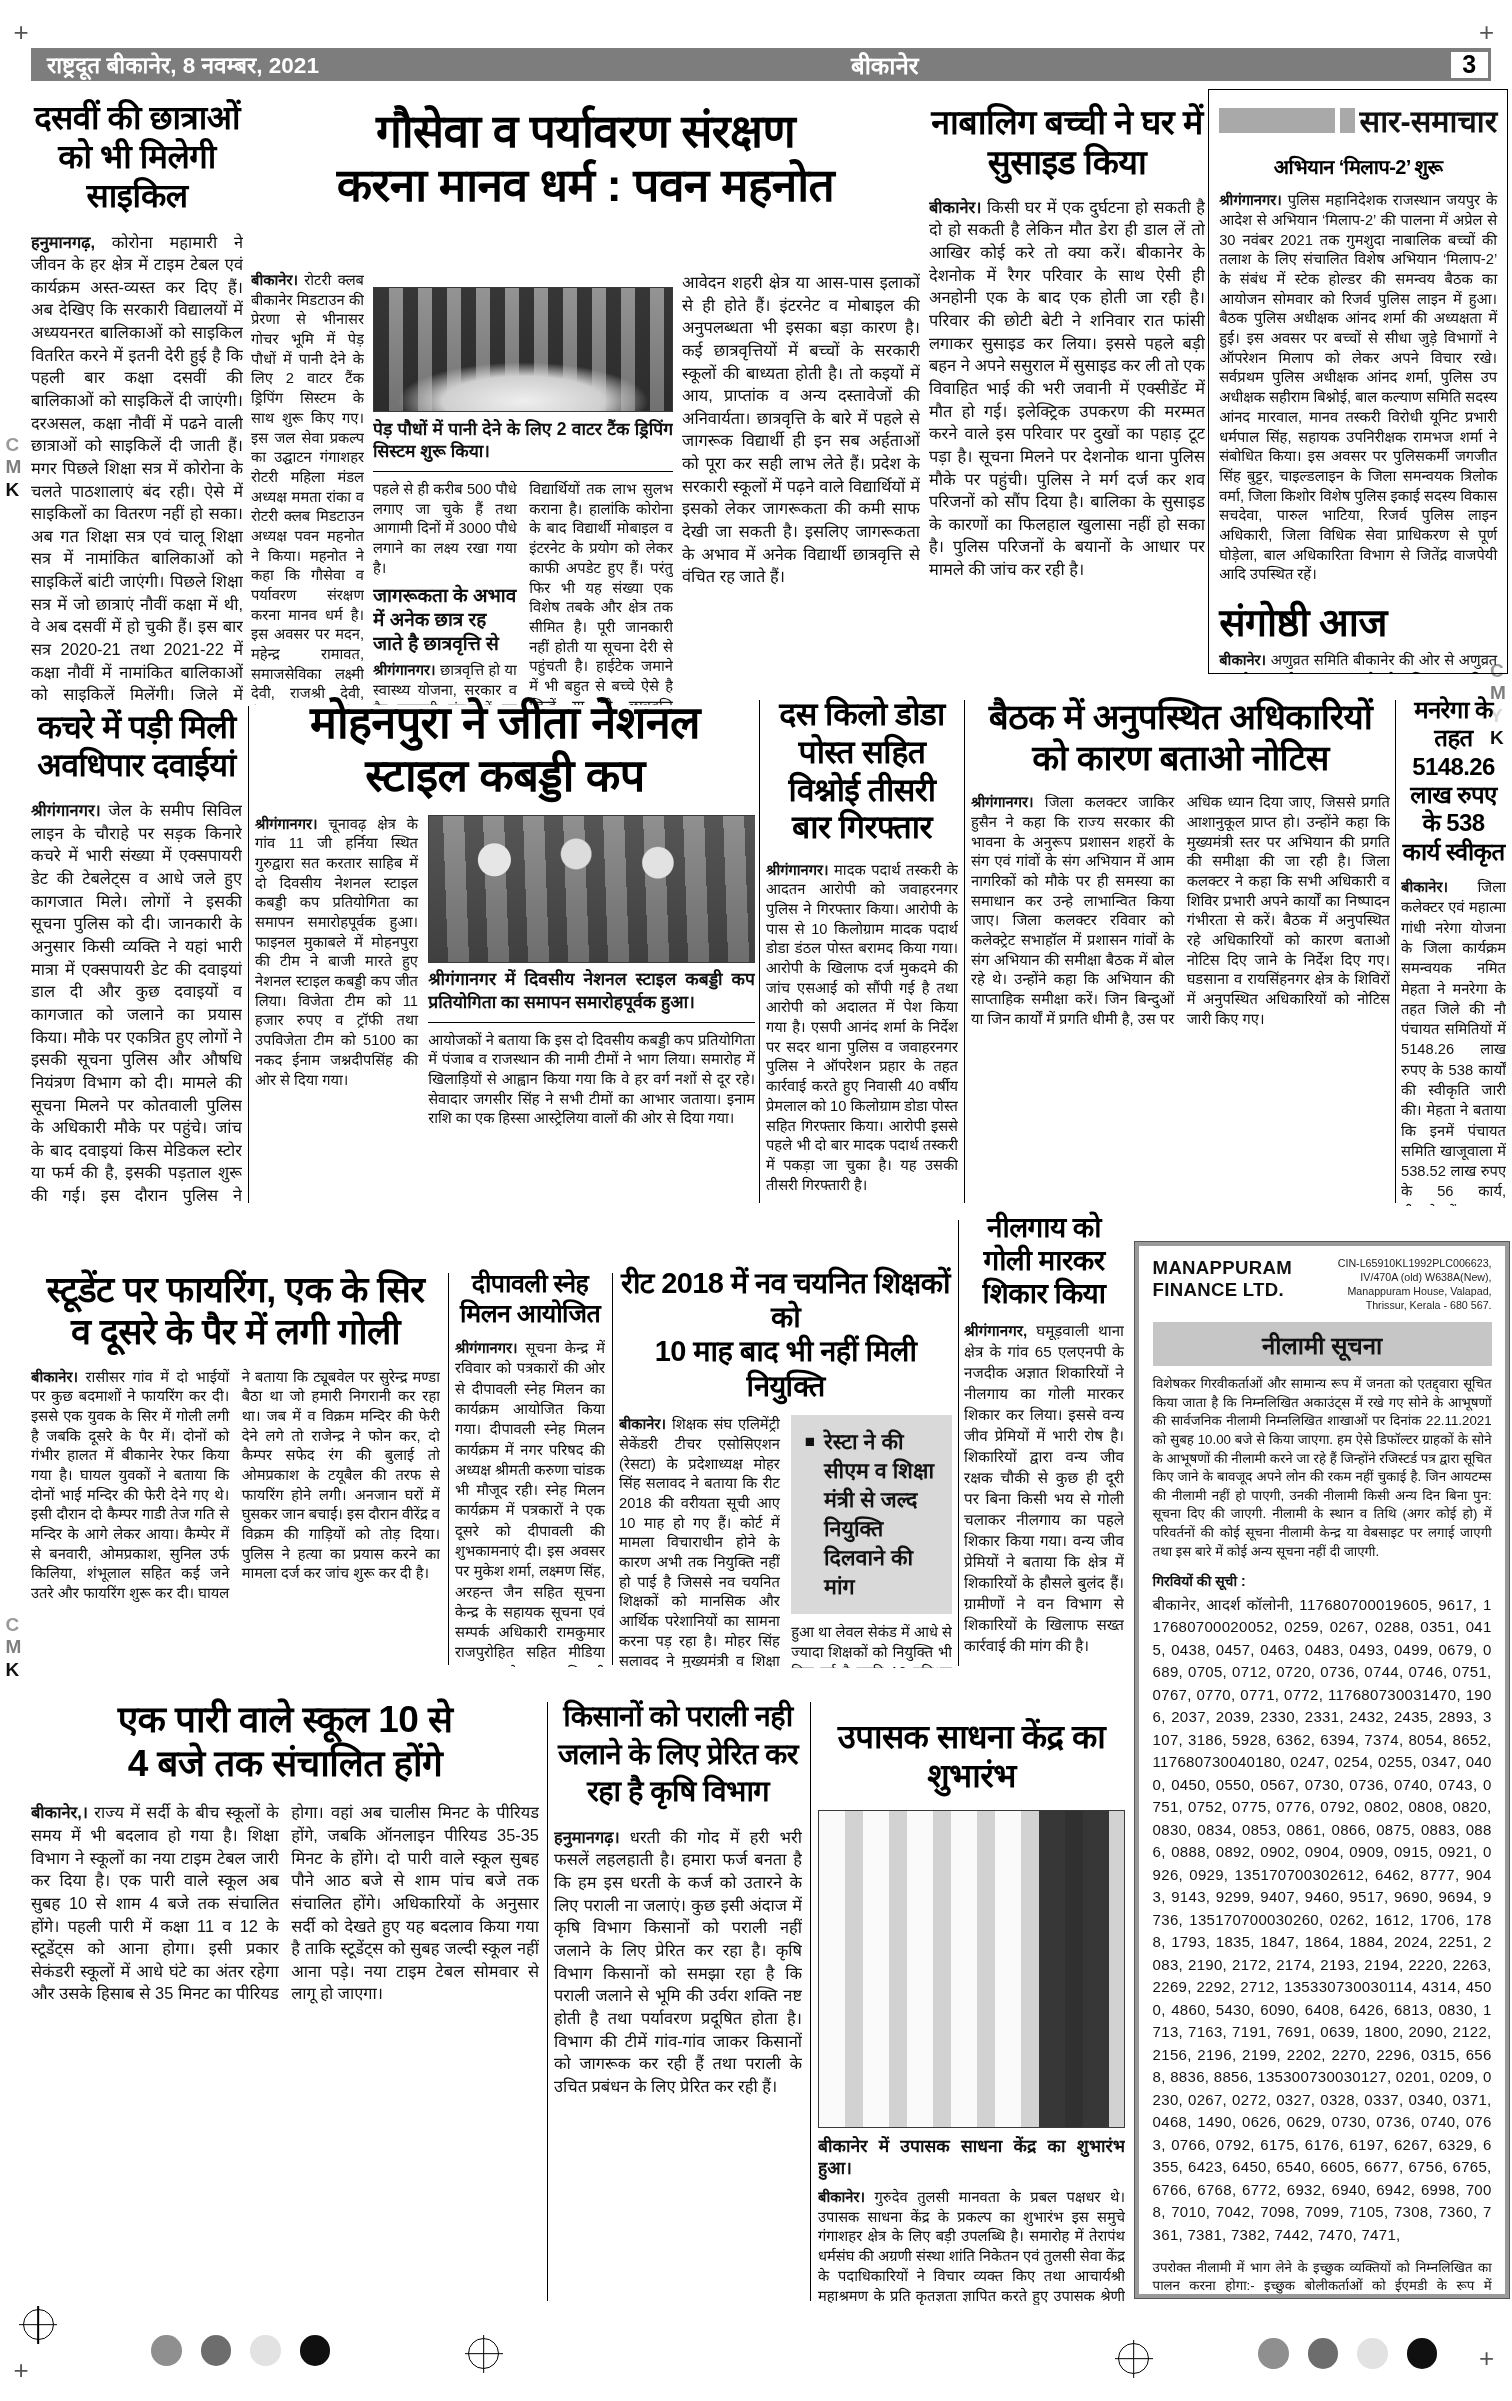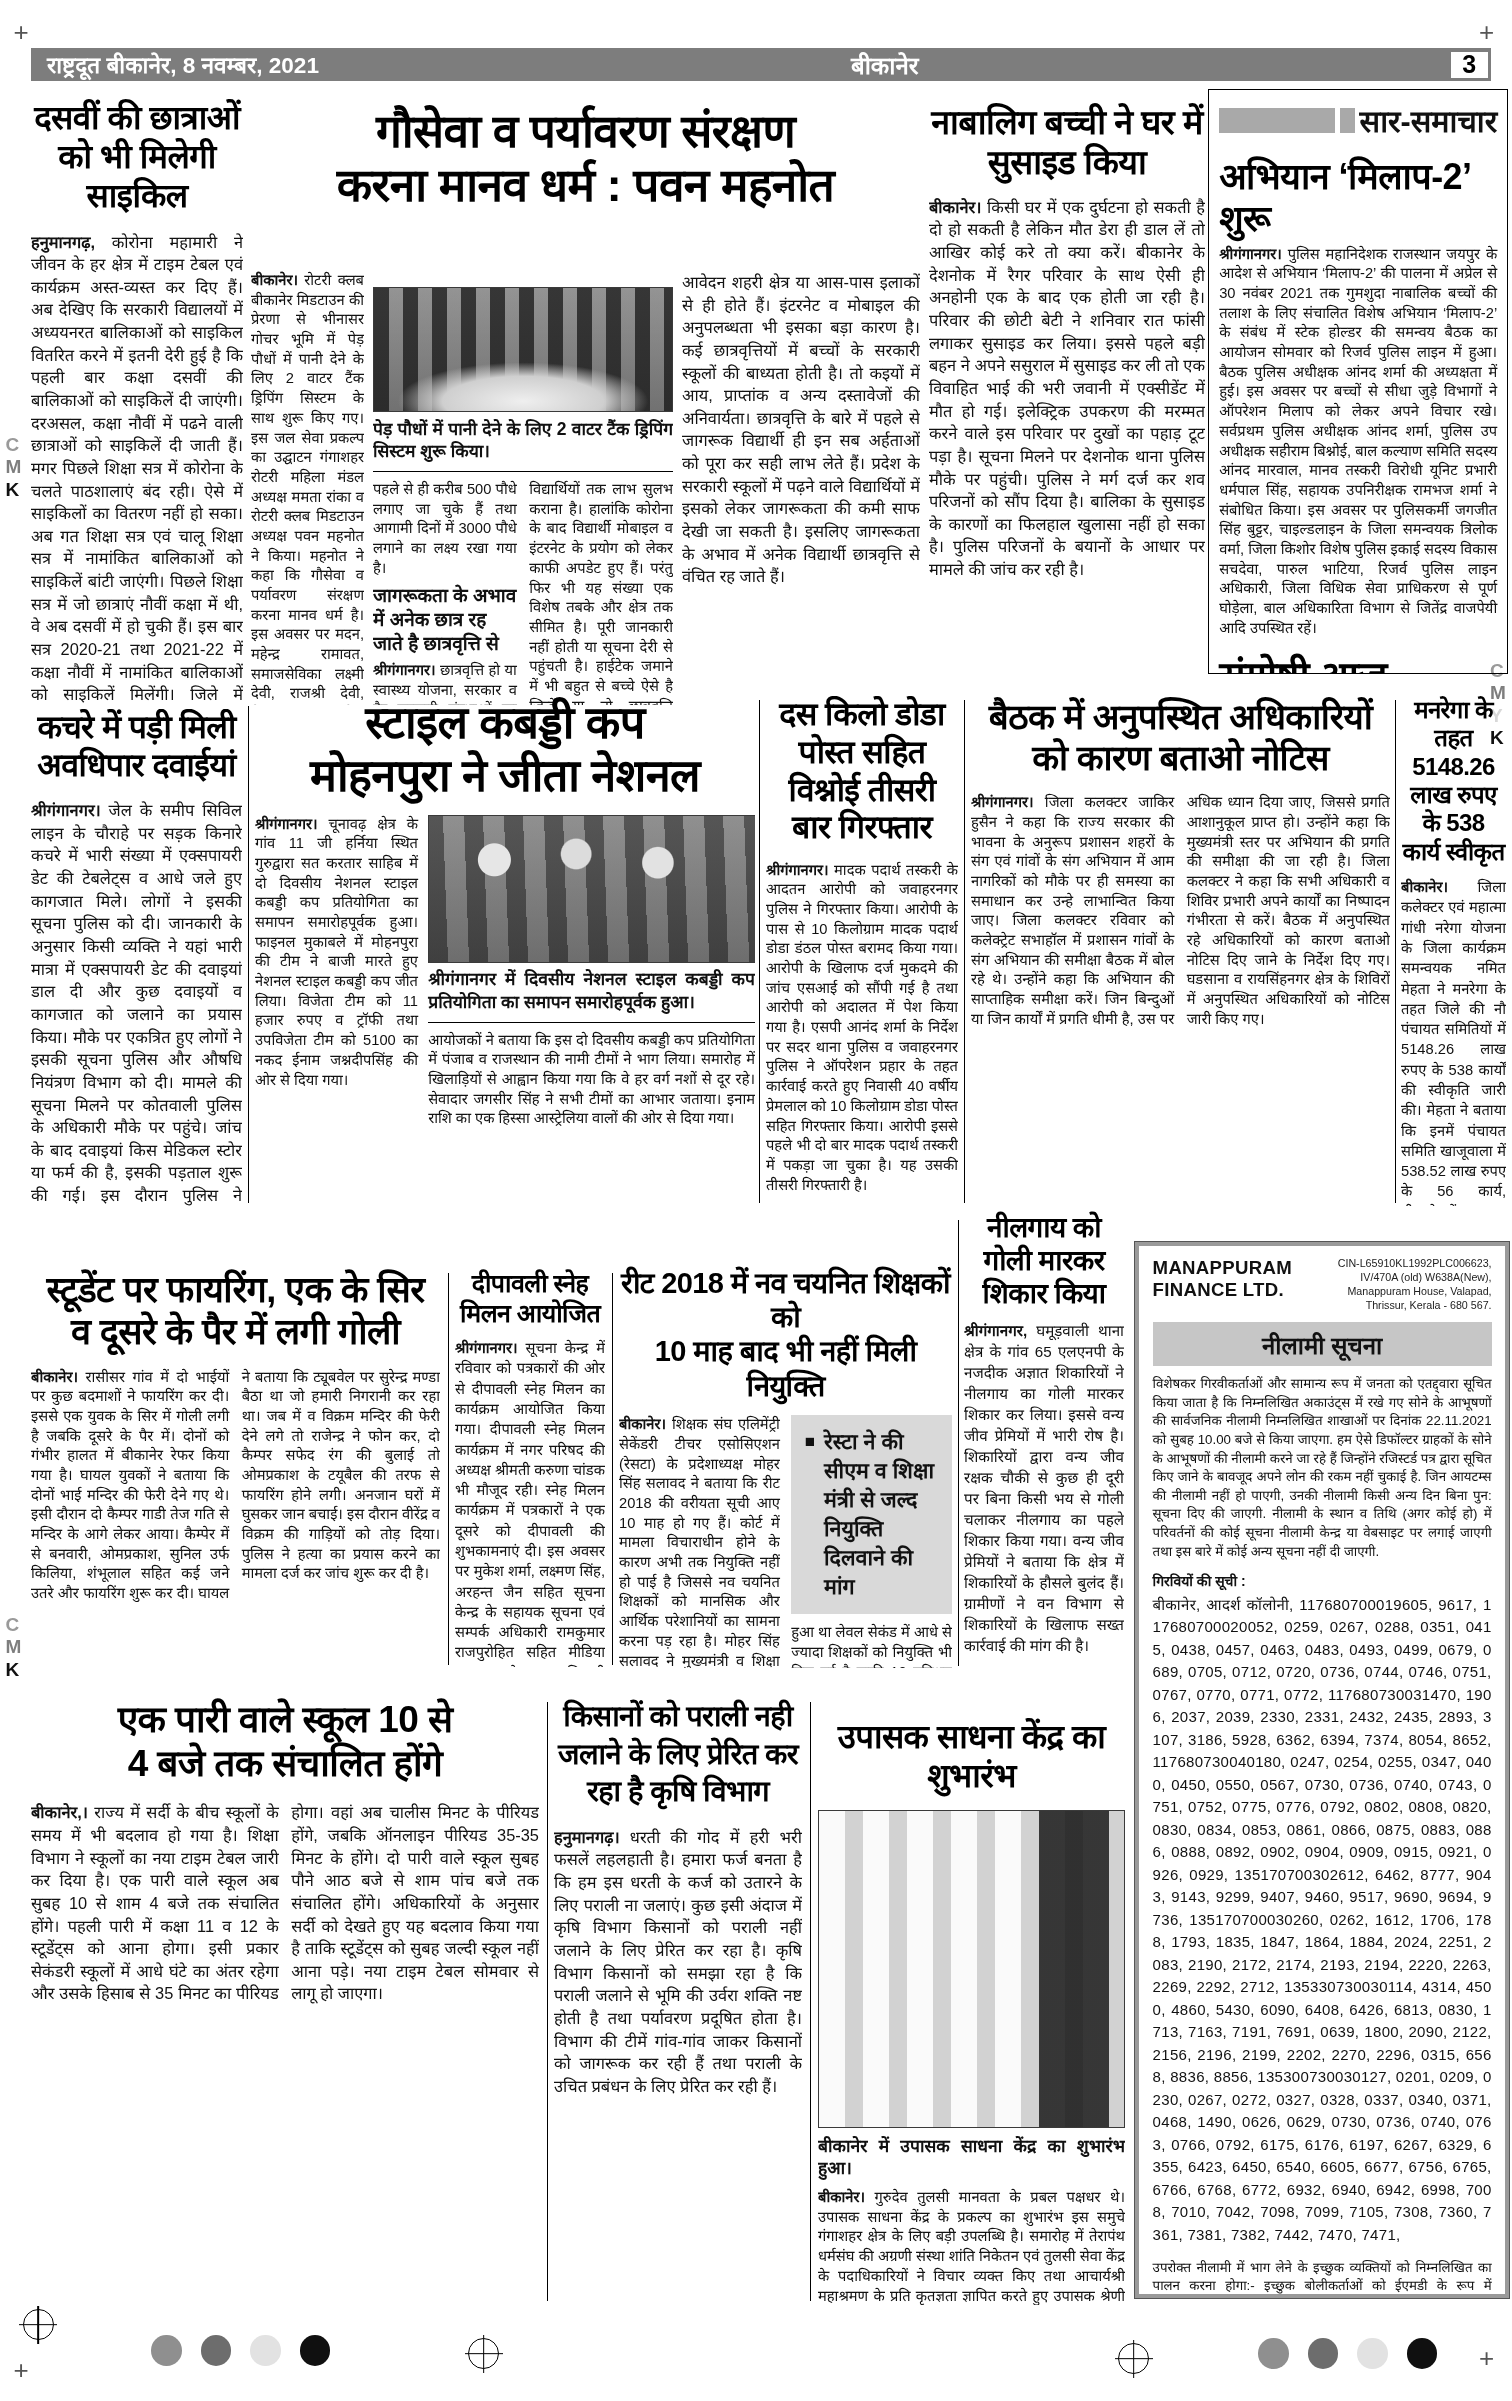--- a/index.html
+++ b/index.html
@@ -142,21 +142,21 @@
   <p class="body" style="margin:0;"><b class="lead">बीकानेर।</b> <span>किसी घर में एक दुर्घटना हो सकती है दो हो सकती है लेकिन मौत डेरा ही डाल लें तो आखिर कोई करे तो क्या करें। बीकानेर के देशनोक में रैगर परिवार के साथ ऐसी ही अनहोनी एक के बाद एक होती जा रही है। परिवार की छोटी बेटी ने शनिवार रात फांसी लगाकर सुसाइड कर लिया। इससे पहले बड़ी बहन ने अपने ससुराल में सुसाइड कर ली तो एक विवाहित भाई की भरी जवानी में एक्सीडेंट में मौत हो गई। इलेक्ट्रिक उपकरण की मरम्मत करने वाले इस परिवार पर दुखों का पहाड़ टूट पड़ा है। सूचना मिलने पर देशनोक थाना पुलिस मौके पर पहुंची। पुलिस ने मर्ग दर्ज कर शव परिजनों को सौंप दिया है। बालिका के सुसाइड के कारणों का फिलहाल खुलासा नहीं हो सका है। पुलिस परिजनों के बयानों के आधार पर मामले की जांच कर रही है।</span></p>
 </div>
 
 <div class="abs saarbox art" style="left:1208px;top:89px;width:278px;height:565px;">
   <div class="saarhead">
     <div class="saarbar"></div>
     <div class="saarsq"></div>
     <div class="saartitle">सार-समाचार</div>
   </div>
   <div class="saar-item">
-    <div class="hl" style="font-size:36px;margin-bottom:4px;">अभियान ‘मिलाप-2’ शुरू</div>
+    <div class="hl" style="font-size:20px;margin-bottom:12px;text-align:center;">अभियान ‘मिलाप-2’ शुरू</div>
     <p class="body small" style="margin:0;"><b class="lead">श्रीगंगानगर।</b> <span>पुलिस महानिदेशक राजस्थान जयपुर के आदेश से अभियान ‘मिलाप-2’ की पालना में अप्रेल से 30 नवंबर 2021 तक गुमशुदा नाबालिक बच्चों की तलाश के लिए संचालित विशेष अभियान ‘मिलाप-2’ के संबंध में स्टेक होल्डर की समन्वय बैठक का आयोजन सोमवार को रिजर्व पुलिस लाइन में हुआ। बैठक पुलिस अधीक्षक आंनद शर्मा की अध्यक्षता में हुई। इस अवसर पर बच्चों से सीधा जुड़े विभागों ने ऑपरेशन मिलाप को लेकर अपने विचार रखे। सर्वप्रथम पुलिस अधीक्षक आंनद शर्मा, पुलिस उप अधीक्षक सहीराम बिश्नोई, बाल कल्याण समिति सदस्य आंनद मारवाल, मानव तस्करी विरोधी यूनिट प्रभारी धर्मपाल सिंह, सहायक उपनिरीक्षक रामभज शर्मा ने संबोधित किया। इस अवसर पर पुलिसकर्मी जगजीत सिंह बुट्टर, चाइल्डलाइन के जिला समन्वयक त्रिलोक वर्मा, जिला किशोर विशेष पुलिस इकाई सदस्य विकास सचदेवा, पारुल भाटिया, रिजर्व पुलिस लाइन अधिकारी, जिला विधिक सेवा प्राधिकरण से पूर्ण घोड़ेला, बाल अधिकारिता विभाग से जितेंद्र वाजपेयी आदि उपस्थित रहें।</span></p>
   </div>
   <div class="saar-item">
     <div class="hl" style="font-size:39px;text-align:left;margin-bottom:5.6px;">संगोष्ठी आज</div>
     <p class="body small" style="margin:0;"><b class="lead">बीकानेर।</b> <span>अणुव्रत समिति बीकानेर की ओर से अणुव्रत आन्दोलन को सुदृढ़ बनाने के लिए आणुविभा पदाधिकारी की टीम अणुव्रत सम्पर्क यात्रा के रूप में रामपुरिया मौहल्ला स्थित तुलसी साधना केन्द्र में संगोष्ठी का आयोजन किया गया है। समिति के अध्यक्ष झंवरलाल गोलछा ने बताया कि संगोष्ठी में समिति के पदाधिकारियों व कार्यकारिणी को आमंत्रित किया गया।</span></p>
   </div>
 
 </div>
 
 <div class="abs vrule" style="left:248px;top:706px;height:497px;"></div>
@@ -164,22 +164,22 @@
 <div class="abs vrule" style="left:964px;top:700px;height:503px;"></div>
 <div class="abs vrule" style="left:1395px;top:700px;height:503px;"></div>
 
 <div class="abs art" style="left:31px;top:709px;width:211px;height:497px;">
   <div class="hl" style="font-size:32px;margin-bottom:14.7px;">कचरे में पड़ी मिली अवधिपार दवाईयां</div>
   <p class="body" style="margin:0;"><b class="lead">श्रीगंगानगर।</b> <span>जेल के समीप सिविल लाइन के चौराहे पर सड़क किनारे कचरे में भारी संख्या में एक्सपायरी डेट की टेबलेट्स व आधे जले हुए कागजात मिले। लोगों ने इसकी सूचना पुलिस को दी। जानकारी के अनुसार किसी व्यक्ति ने यहां भारी मात्रा में एक्सपायरी डेट की दवाइयां डाल दी और कुछ दवाइयों व कागजात को जलाने का प्रयास किया। मौके पर एकत्रित हुए लोगों ने इसकी सूचना पुलिस और औषधि नियंत्रण विभाग को दी। मामले की सूचना मिलने पर कोतवाली पुलिस के अधिकारी मौके पर पहुंचे। जांच के बाद दवाइयां किस मेडिकल स्टोर या फर्म की है, इसकी पड़ताल शुरू की गई। इस दौरान पुलिस ने आसपास के लोगों से पूछताछ की। फिलहाल यह पता नहीं चल सका कि ये दवाइयां कौन डालकर गया।</span></p>
 </div>
 
 <div class="abs art" style="left:255px;top:696px;width:500px;height:510px;">
   <div class="hl" style="font-size:45px;">
+    <div>मोहनपुरा ने जीता नेशनल</div>
     <div>स्टाइल कबड्डी कप</div>
-    <div>मोहनपुरा ने जीता नेशनल</div>
   </div>
   <div style="display:flex;gap:10.2px;margin-top:12.4px;">
     <div style="flex:0 0 163px;">
       <p class="body small" style="margin:0;"><b class="lead">श्रीगंगानगर।</b> <span>चूनावढ़ क्षेत्र के गांव 11 जी हर्निया स्थित गुरुद्वारा सत करतार साहिब में दो दिवसीय नेशनल स्टाइल कबड्डी कप प्रतियोगिता का समापन समारोहपूर्वक हुआ। फाइनल मुकाबले में मोहनपुरा की टीम ने बाजी मारते हुए नेशनल स्टाइल कबड्डी कप जीत लिया। विजेता टीम को 11 हजार रुपए व ट्रॉफी तथा उपविजेता टीम को 5100 का नकद ईनाम जश्नदीपसिंह की ओर से दिया गया।</span></p>
     </div>
     <div style="flex:1;">
       <div class="photo ph-team" style="width:100%;height:146px;"></div>
       <div class="caption" style="margin-top:5.6px;">श्रीगंगानगर में दिवसीय नेशनल स्टाइल कबड्डी कप प्रतियोगिता का समापन समारोहपूर्वक हुआ।</div>
       <hr class="rule">
       <p class="body small" style="margin:0;">आयोजकों ने बताया कि इस दो दिवसीय कबड्डी कप प्रतियोगिता में पंजाब व राजस्थान की नामी टीमों ने भाग लिया। समारोह में खिलाड़ियों से आह्वान किया गया कि वे हर वर्ग नशों से दूर रहे। सेवादार जगसीर सिंह ने सभी टीमों का आभार जताया। इनाम राशि का एक हिस्सा आस्ट्रेलिया वालों की ओर से दिया गया।</p>

